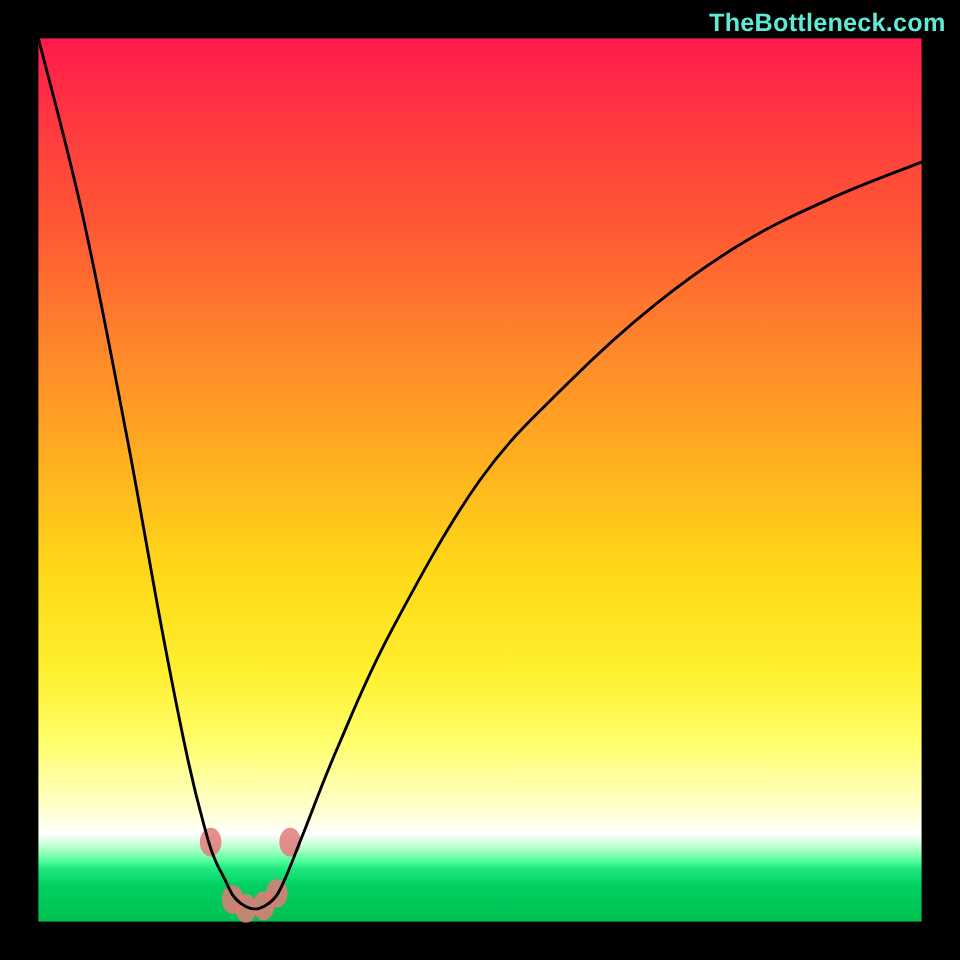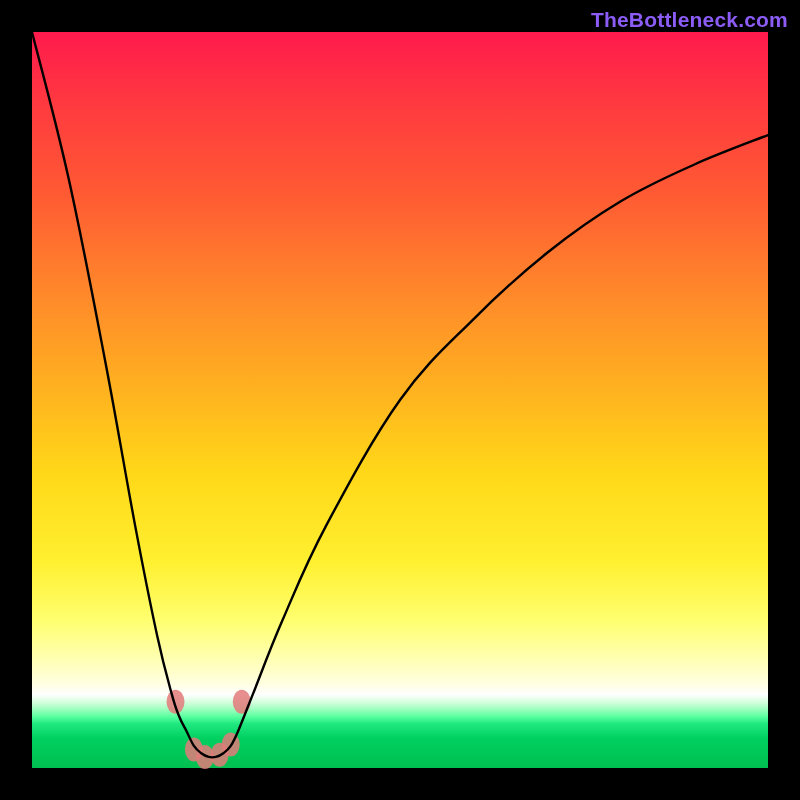--- a/index.html
+++ b/index.html
@@ -41,21 +41,21 @@
       #9fffc0 92%,
       #5affa0 93%,
       #20e880 94%,
       #00d060 96%,
       #00c050 100%);
   }
   .watermark {
     position: absolute;
     top: 8px;
     right: 12px;
-    color: #8b5cf6;
+    color: #5eead4;
     font-size: 21px;
     font-weight: 600;
     letter-spacing: 0.2px;
     user-select: none;
   }
   svg.curve {
     position: absolute;
     left: 0;
     top: 0;
     width: 736px;

